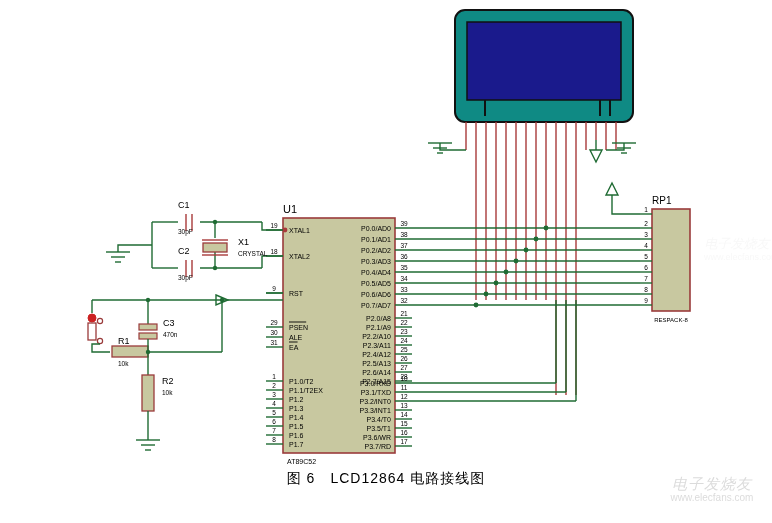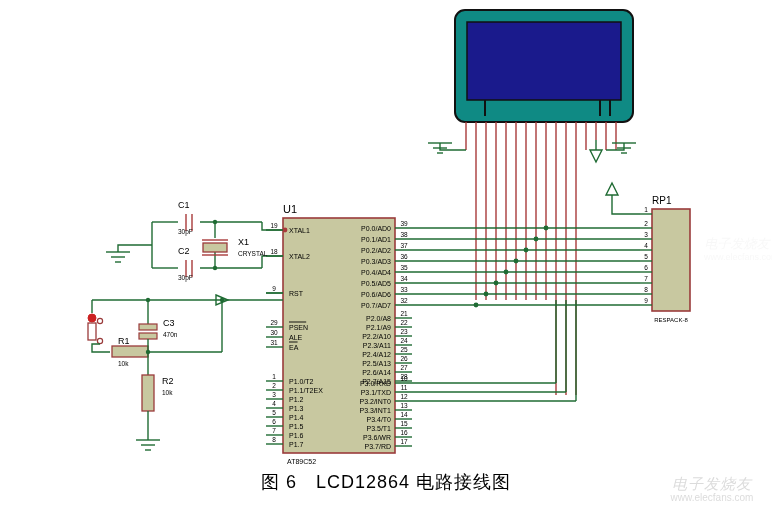--- a/index.html
+++ b/index.html
@@ -1,21 +1,21 @@
 <!DOCTYPE html>
 <html><head>
 <meta charset="utf-8">
 <style>
   html,body{margin:0;padding:0;background:#ffffff;}
   body{width:772px;height:523px;overflow:hidden;
        font-family:"Liberation Sans","DejaVu Sans",sans-serif;}
   #root{position:relative;width:772px;height:523px;background:#fff;}
   svg.sheet{position:absolute;left:0;top:0;width:772px;height:523px;}
   .cap{position:absolute;left:0;top:470px;width:772px;text-align:center;
-       font-size:18px;color:#000;letter-spacing:1px;}
+       font-size:14px;color:#000;letter-spacing:1px;}
   .wm-br{position:absolute;right:4px;bottom:2px;width:112px;height:46px;
          opacity:.30;color:#8a8a8a;font-size:10px;text-align:center;
          line-height:1.15;pointer-events:none;}
   .wm-br .cn{font-size:15px;font-style:italic;letter-spacing:1px;display:block;}
   .wm-side{position:absolute;right:2px;top:236px;width:66px;height:56px;
            opacity:.07;color:#9a9a9a;font-size:9px;text-align:center;
            line-height:1.2;pointer-events:none;}
   .wm-side .cn{font-size:13px;font-style:italic;display:block;}
 </style>
 </head>

